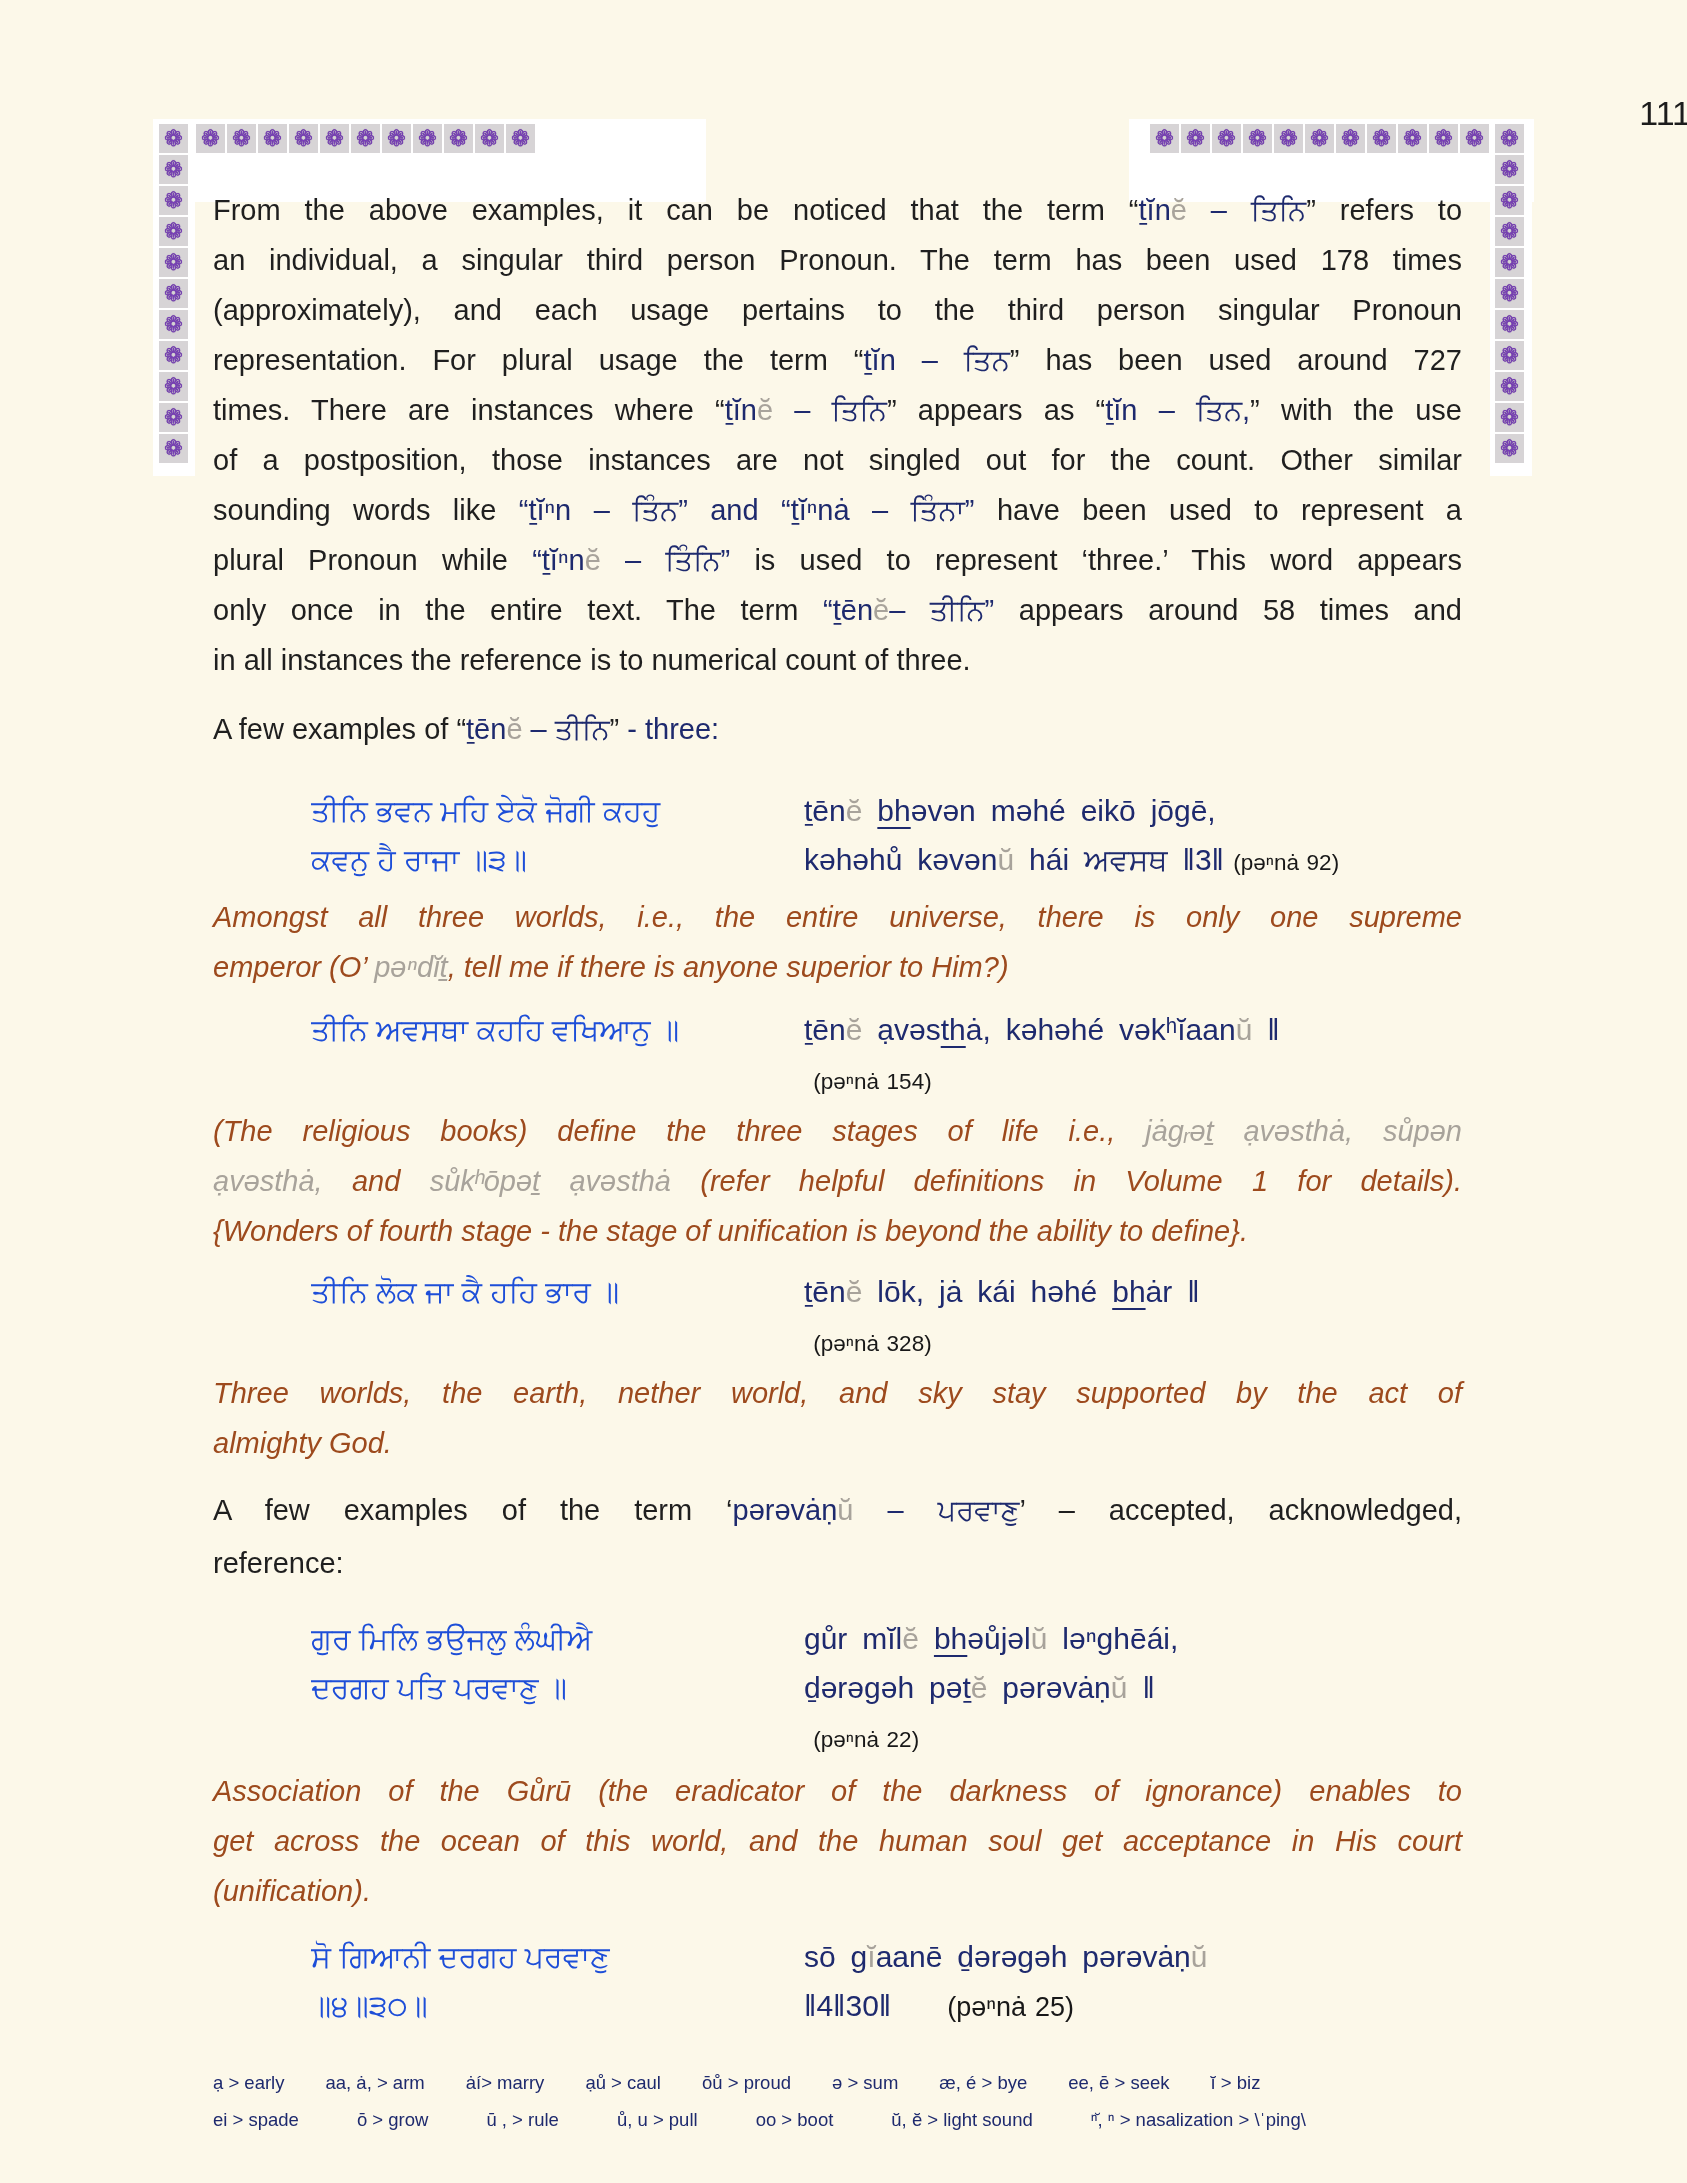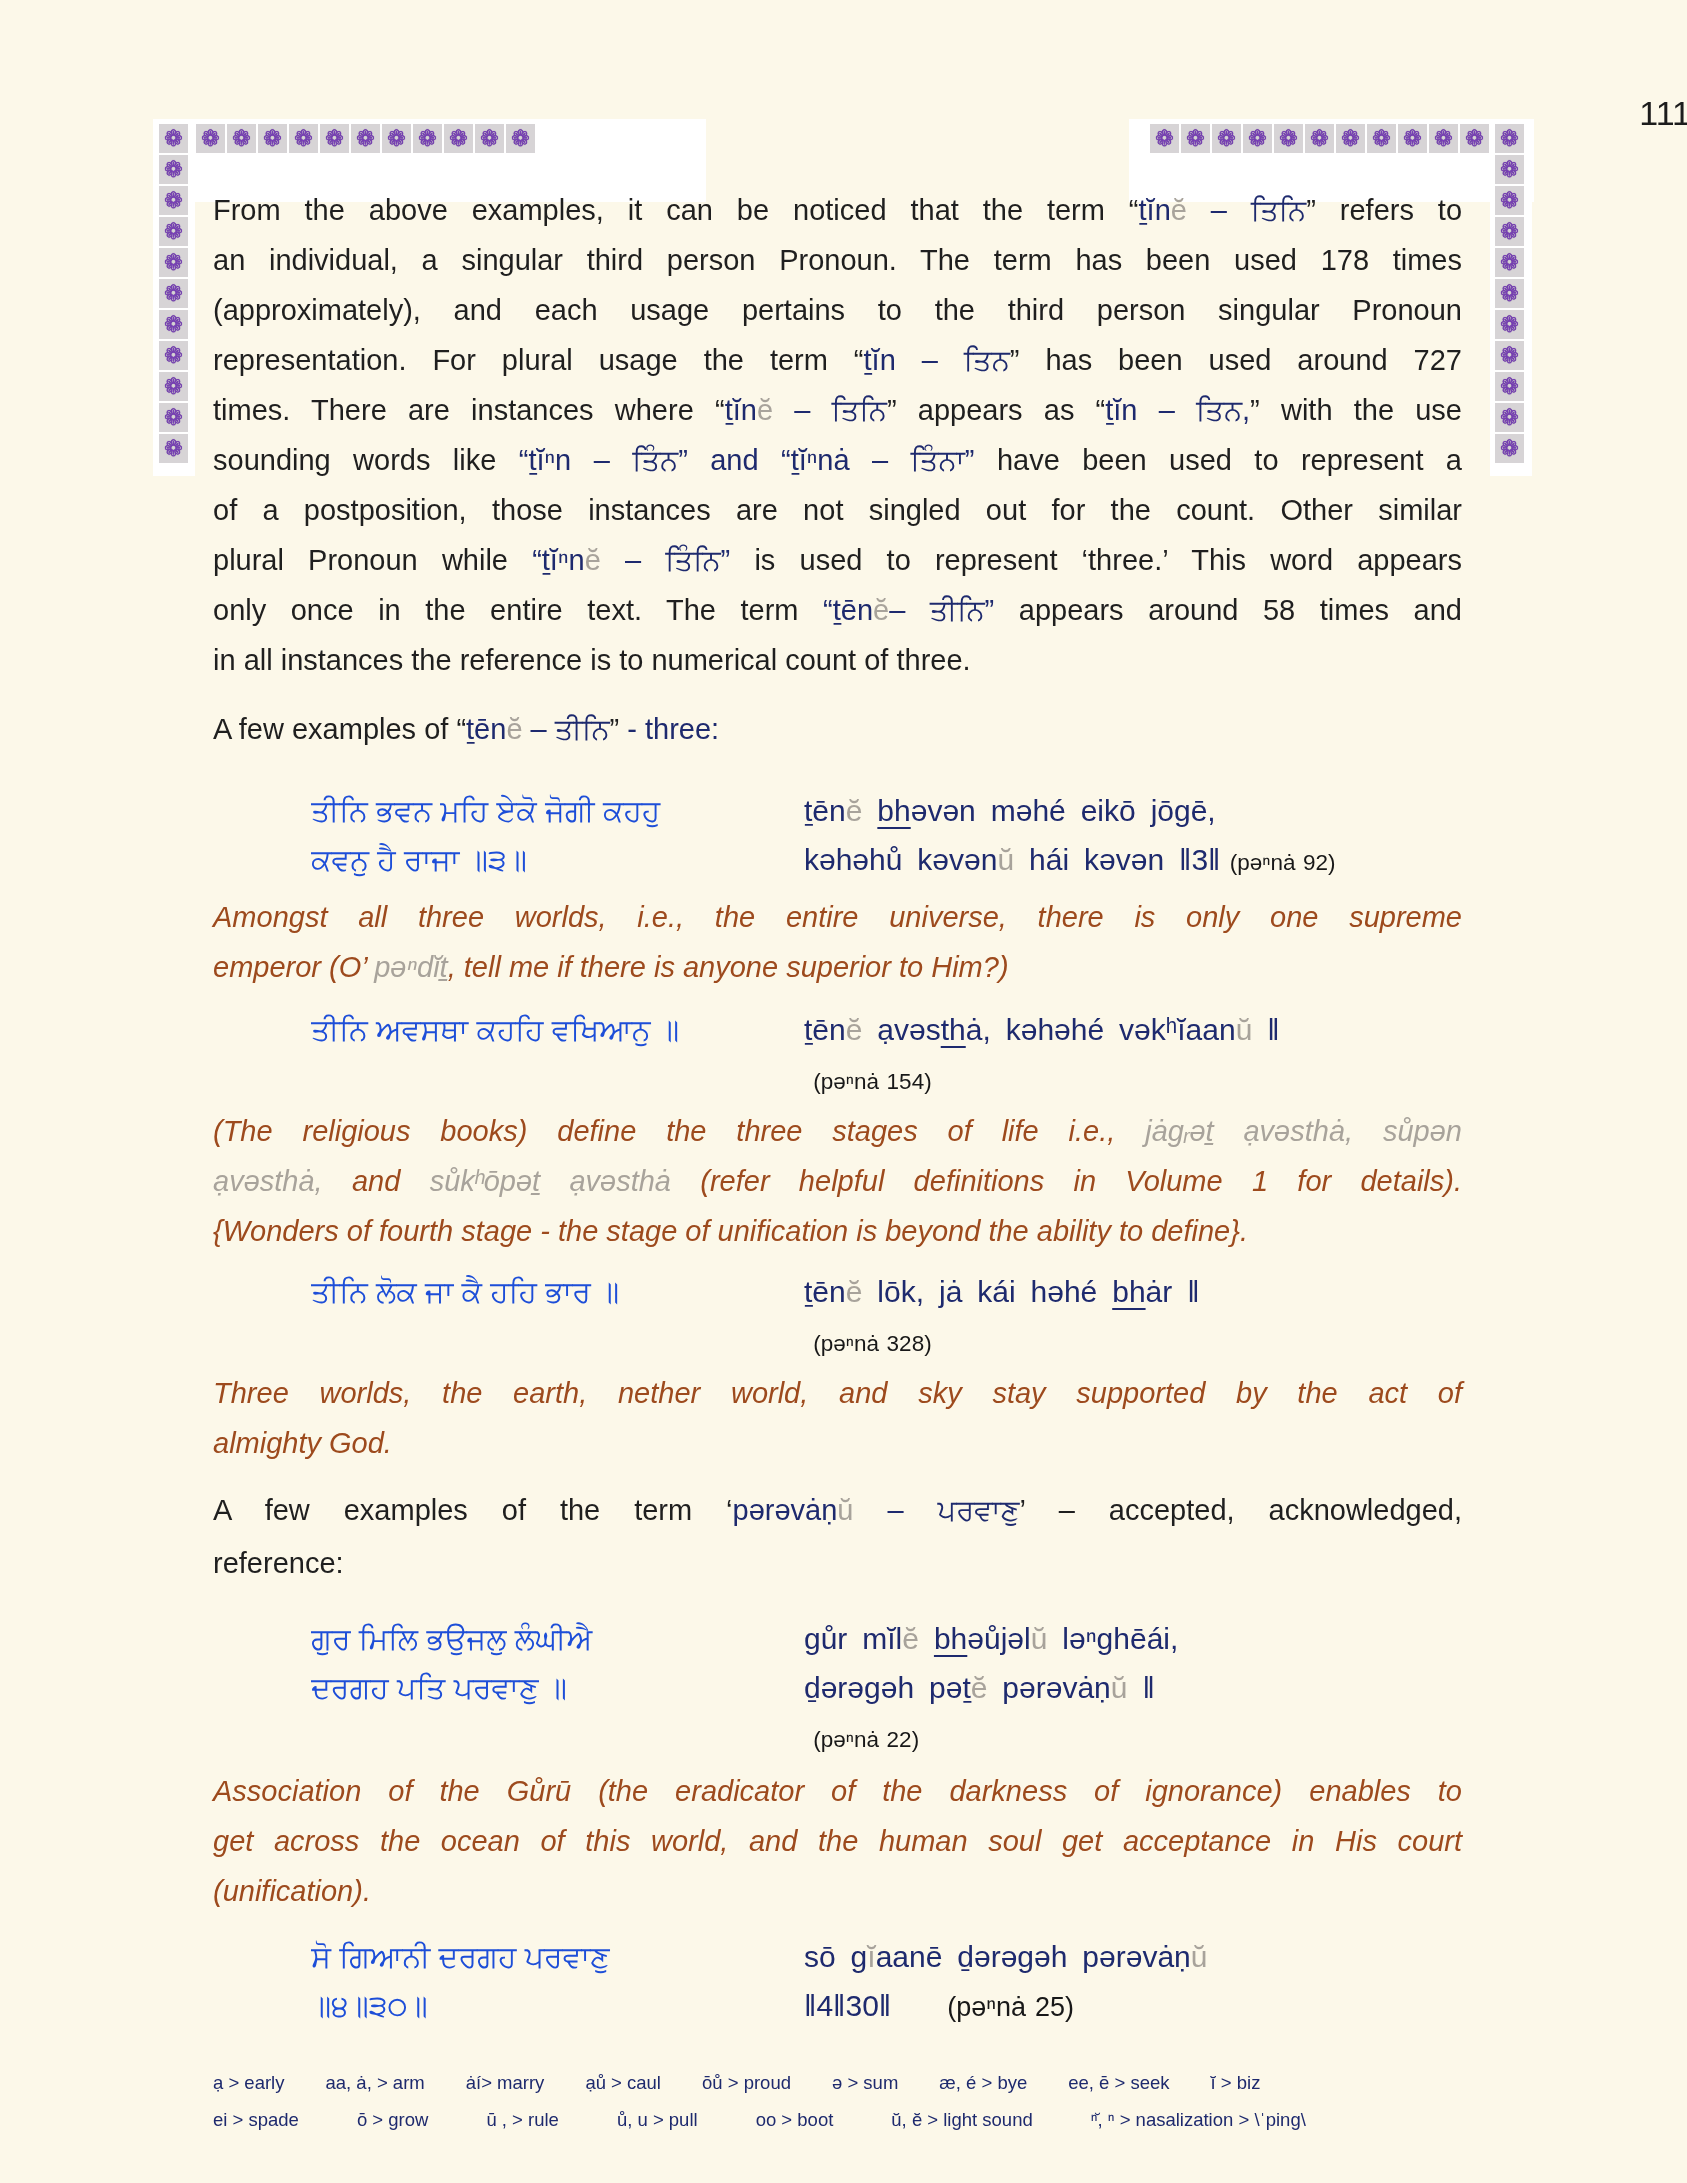--- a/index.html
+++ b/index.html
@@ -141,39 +141,39 @@
   </div>
 
   <div class="content">
 
     <div class="para">
       <div class="bline"><span class="seg-k">From the above examples, it can be noticed that the term “</span><span class="seg-n">ṯĭn</span><span class="seg-g">ĕ</span><span class="seg-n"> – ਤਿਨਿ</span><span class="seg-k">” refers to</span></div>
       <div class="bline"><span class="seg-k">an individual, a singular third person Pronoun. The term has been used 178 times</span></div>
       <div class="bline"><span class="seg-k">(approximately), and each usage pertains to the third person singular Pronoun</span></div>
       <div class="bline"><span class="seg-k">representation. For plural usage the term “</span><span class="seg-n">ṯĭn – ਤਿਨ</span><span class="seg-k">” has been used around 727</span></div>
       <div class="bline"><span class="seg-k">times. There are instances where “</span><span class="seg-n">ṯĭn</span><span class="seg-g">ĕ</span><span class="seg-n"> – ਤਿਨਿ</span><span class="seg-k">” appears as “</span><span class="seg-n">ṯĭn – ਤਿਨ,</span><span class="seg-k">” with the use</span></div>
+      <div class="bline"><span class="seg-k">of a postposition, those instances are not singled out for the count. Other similar</span></div>
       <div class="bline"><span class="seg-k">sounding words like </span><span class="seg-n">“ṯĭⁿn – ਤਿੰਨ” and “ṯĭⁿnȧ – ਤਿੰਨਾ”</span><span class="seg-k"> have been used to represent a</span></div>
-      <div class="bline"><span class="seg-k">of a postposition, those instances are not singled out for the count. Other similar</span></div>
       <div class="bline"><span class="seg-k">plural Pronoun while </span><span class="seg-n">“ṯĭⁿn</span><span class="seg-g">ĕ</span><span class="seg-n"> – ਤਿੰਨਿ”</span><span class="seg-k"> is used to represent ‘three.’ This word appears</span></div>
       <div class="bline"><span class="seg-k">only once in the entire text. The term </span><span class="seg-n">“ṯēn</span><span class="seg-g">ĕ</span><span class="seg-n">– ਤੀਨਿ”</span><span class="seg-k"> appears around 58 times and</span></div>
       <div class="lline"><span class="seg-k">in all instances the reference is to numerical count of three.</span></div>
     </div>
 
     <div class="heading1">
       <div class="lline"><span class="seg-k">A few examples of “</span><span class="seg-n">ṯēn</span><span class="seg-g">ĕ</span><span class="seg-n"> – ਤੀਨਿ</span><span class="seg-k">”</span><span class="seg-n"> - three:</span></div>
     </div>
 
     <div class="example ex1">
       <div class="gcol">
         <div class="gline">ਤੀਨਿ ਭਵਨ ਮਹਿ ਏਕੋ ਜੋਗੀ ਕਹਹੁ</div>
         <div class="gline">ਕਵਨੁ ਹੈ ਰਾਜਾ ॥੩॥</div>
       </div>
       <div class="tcol">
         <div class="tline"><span class="seg-n">ṯēn</span><span class="seg-g">ĕ</span><span class="seg-n"> </span><span class="seg-u">bh</span><span class="seg-n">əvən məhé eikō jōgē,</span></div>
-        <div class="tline"><span class="seg-n">kəhəhů kəvən</span><span class="seg-g">ŭ</span><span class="seg-n"> hái kəvən ǁ3ǁ</span><span class="seg-p">(pəⁿnȧ 92)</span></div>
+        <div class="tline"><span class="seg-n">kəhəhů kəvən</span><span class="seg-g">ŭ</span><span class="seg-n"> hái ਅਵਸਥ ǁ3ǁ</span><span class="seg-p">(pəⁿnȧ 92)</span></div>
       </div>
     </div>
 
     <div class="translation t1">
       <div class="bline"><span class="seg-k">Amongst all three worlds, i.e., the entire universe, there is only one supreme</span></div>
       <div class="lline"><span class="seg-k">emperor (O’ </span><span class="seg-g">pəⁿdĭṯ</span><span class="seg-k">, tell me if there is anyone superior to Him?)</span></div>
     </div>
 
     <div class="example ex2">
       <div class="gcol">

